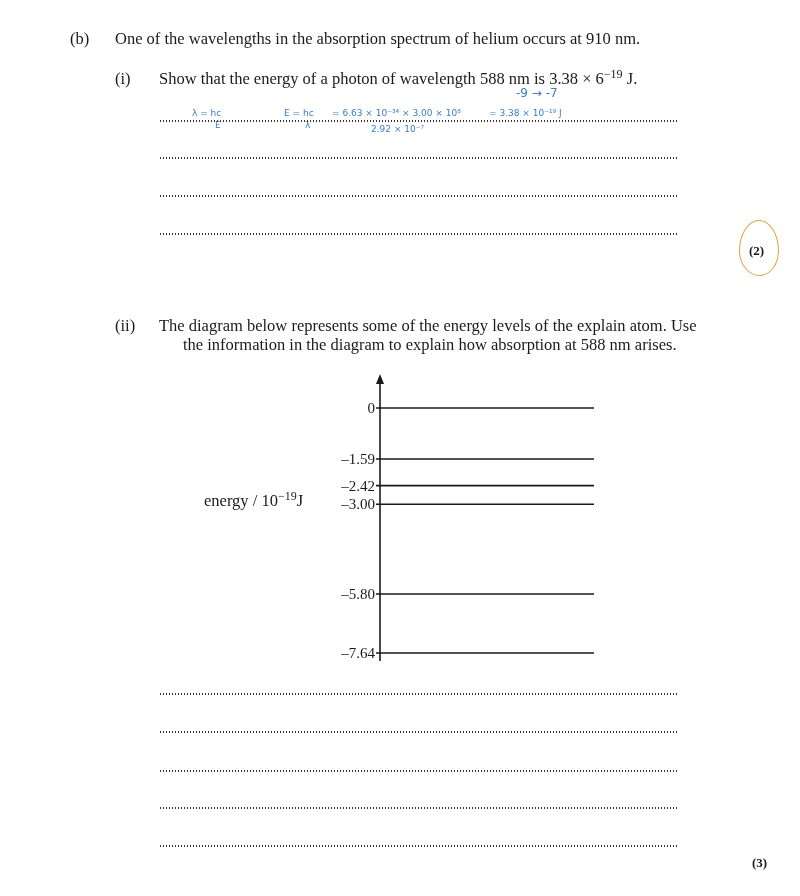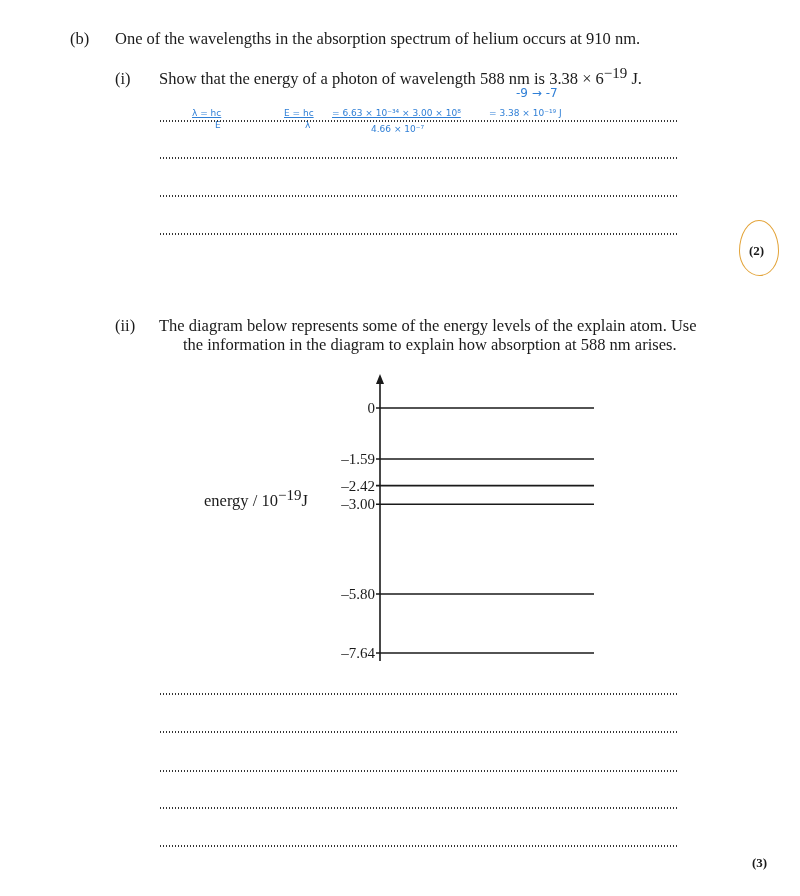--- a/index.html
+++ b/index.html
@@ -5,23 +5,23 @@
   html, body { margin: 0; padding: 0; background: #ffffff; }
   body { width: 800px; height: 896px; position: relative; overflow: hidden;
          font-family: "Liberation Serif", "DejaVu Serif", serif; color: #1a1a1a; }
   .abs { position: absolute; }
   .txt { font-size: 16.5px; white-space: nowrap; }
   .dots { position: absolute; left: 159px; width: 519px; height: 2px;
           background-image: radial-gradient(circle, #333 0.7px, transparent 0.9px);
           background-size: 3px 2px; background-repeat: repeat-x; }
   .hand { position: absolute; color: #2f7fd6; font-family: "DejaVu Sans", sans-serif;
           font-size: 9px; white-space: nowrap; }
-  .hand-u { text-decoration: underline; }
+  .hand-u { }
   .marks { font-weight: bold; font-size: 13px; position: absolute; }
-  sup { font-size: 15px; vertical-align: 6px; line-height: 0; font-family: Liberation Serif, serif; }
+  sup { font-size: 12px; vertical-align: 6px; line-height: 0; font-family: Liberation Serif, serif; }
   .ring { position: absolute; left: 739px; top: 220px; width: 38px; height: 54px;
           border: 1.6px solid #e3a43a; border-radius: 50% 50% 48% 52% / 55% 55% 45% 45%; }
   svg text { font-family: "Liberation Serif", "DejaVu Serif", serif; font-size: 15px; fill: #1a1a1a; }
 </style>
 </head>
 <body>
 
 <div class="abs txt" style="left:70px; top:29px;">(b)</div>
 <div class="abs txt" style="left:115px; top:29px;">One of the wavelengths in the absorption spectrum of helium occurs at 910 nm.</div>
 
@@ -29,21 +29,21 @@
 <div class="abs txt" style="left:159px; top:69px;">
   <span>Show that the energy of a photon of wavelength 588 nm is 3.38 × 6</span><sup>−19</sup><span> J.</span>
 </div>
 <div class="hand" style="left:516px; top:86px; font-size:12px;">-9 → -7</div>
 
 <div class="hand hand-u" style="left:192px; top:108px;">λ = hc</div>
 <div class="hand" style="left:215px; top:120px;">E</div>
 <div class="hand hand-u" style="left:284px; top:108px;">E = hc</div>
 <div class="hand" style="left:305px; top:120px;">λ</div>
 <div class="hand hand-u" style="left:332px; top:108px;">= 6.63 × 10⁻³⁴ × 3.00 × 10⁸</div>
-<div class="hand" style="left:371px; top:124px;">4.66 × 10⁻⁷</div>
+<div class="hand" style="left:371px; top:124px;">2.92 × 10⁻⁷</div>
 <div class="hand" style="left:489px; top:108px;">= 3.38 × 10⁻¹⁹ J</div>
 
 <div class="dots" style="top:120px;"></div>
 <div class="dots" style="top:157px;"></div>
 <div class="dots" style="top:195px;"></div>
 <div class="dots" style="top:233px;"></div>
 
 <div class="ring"></div>
 <div class="marks" style="left:749px; top:243px;">(2)</div>
 

